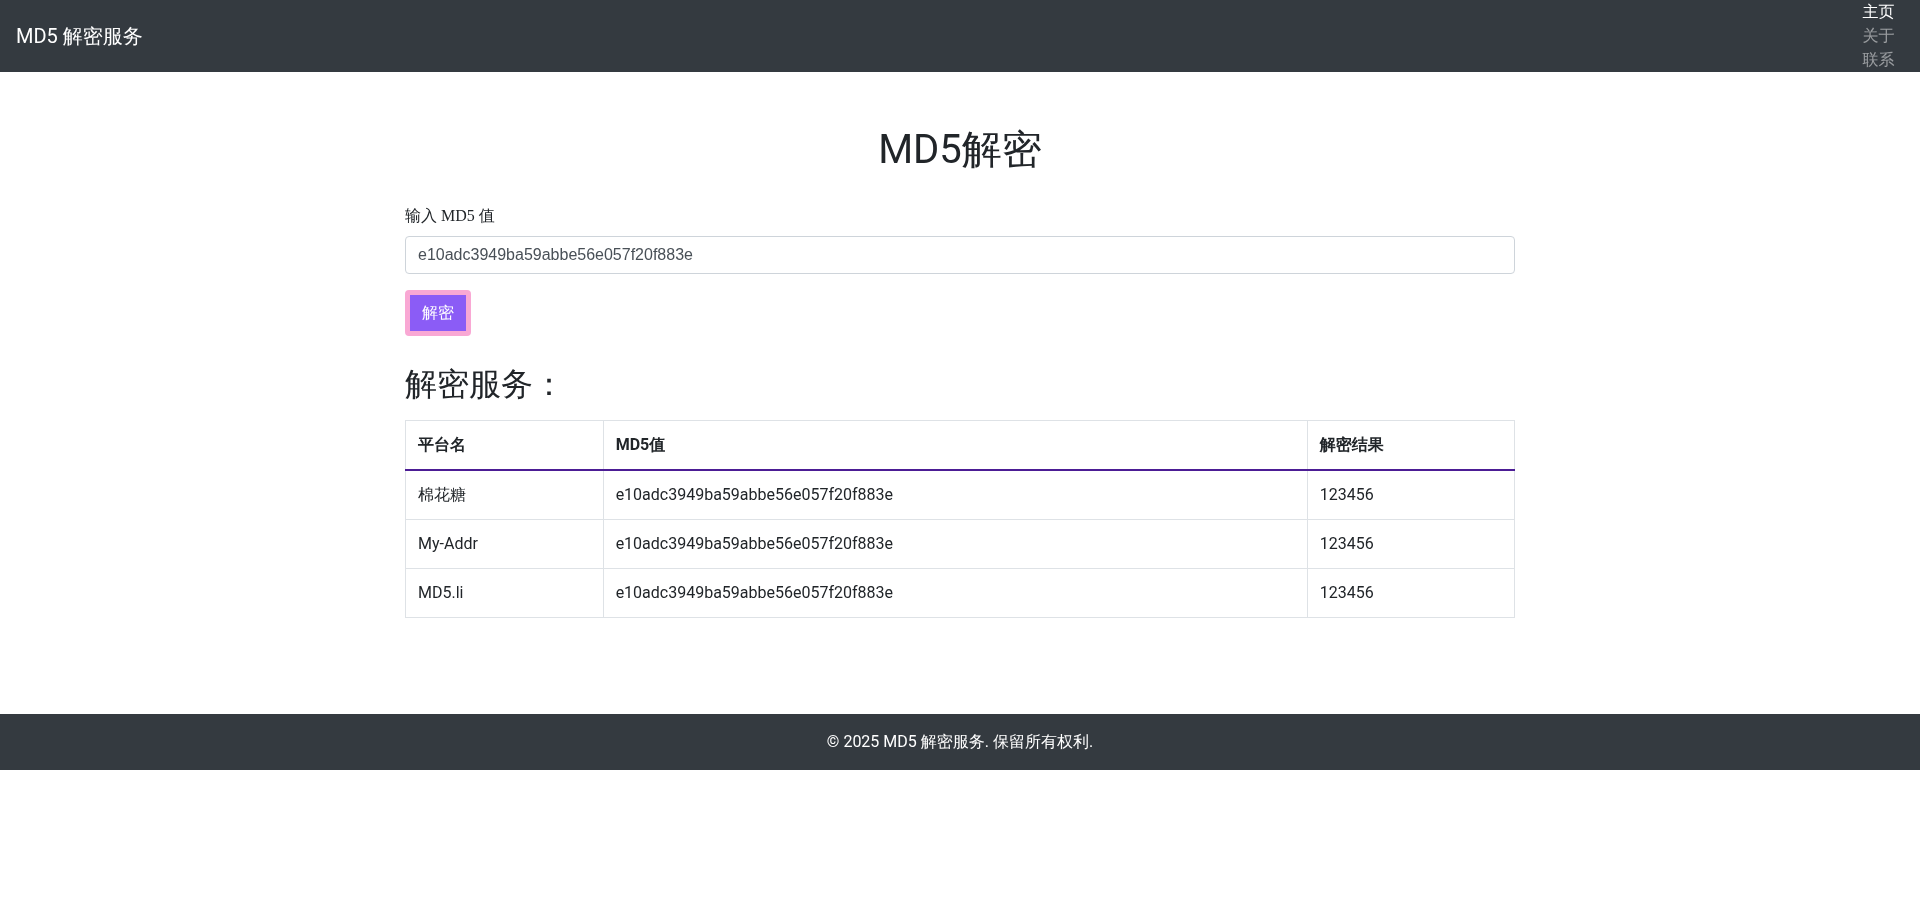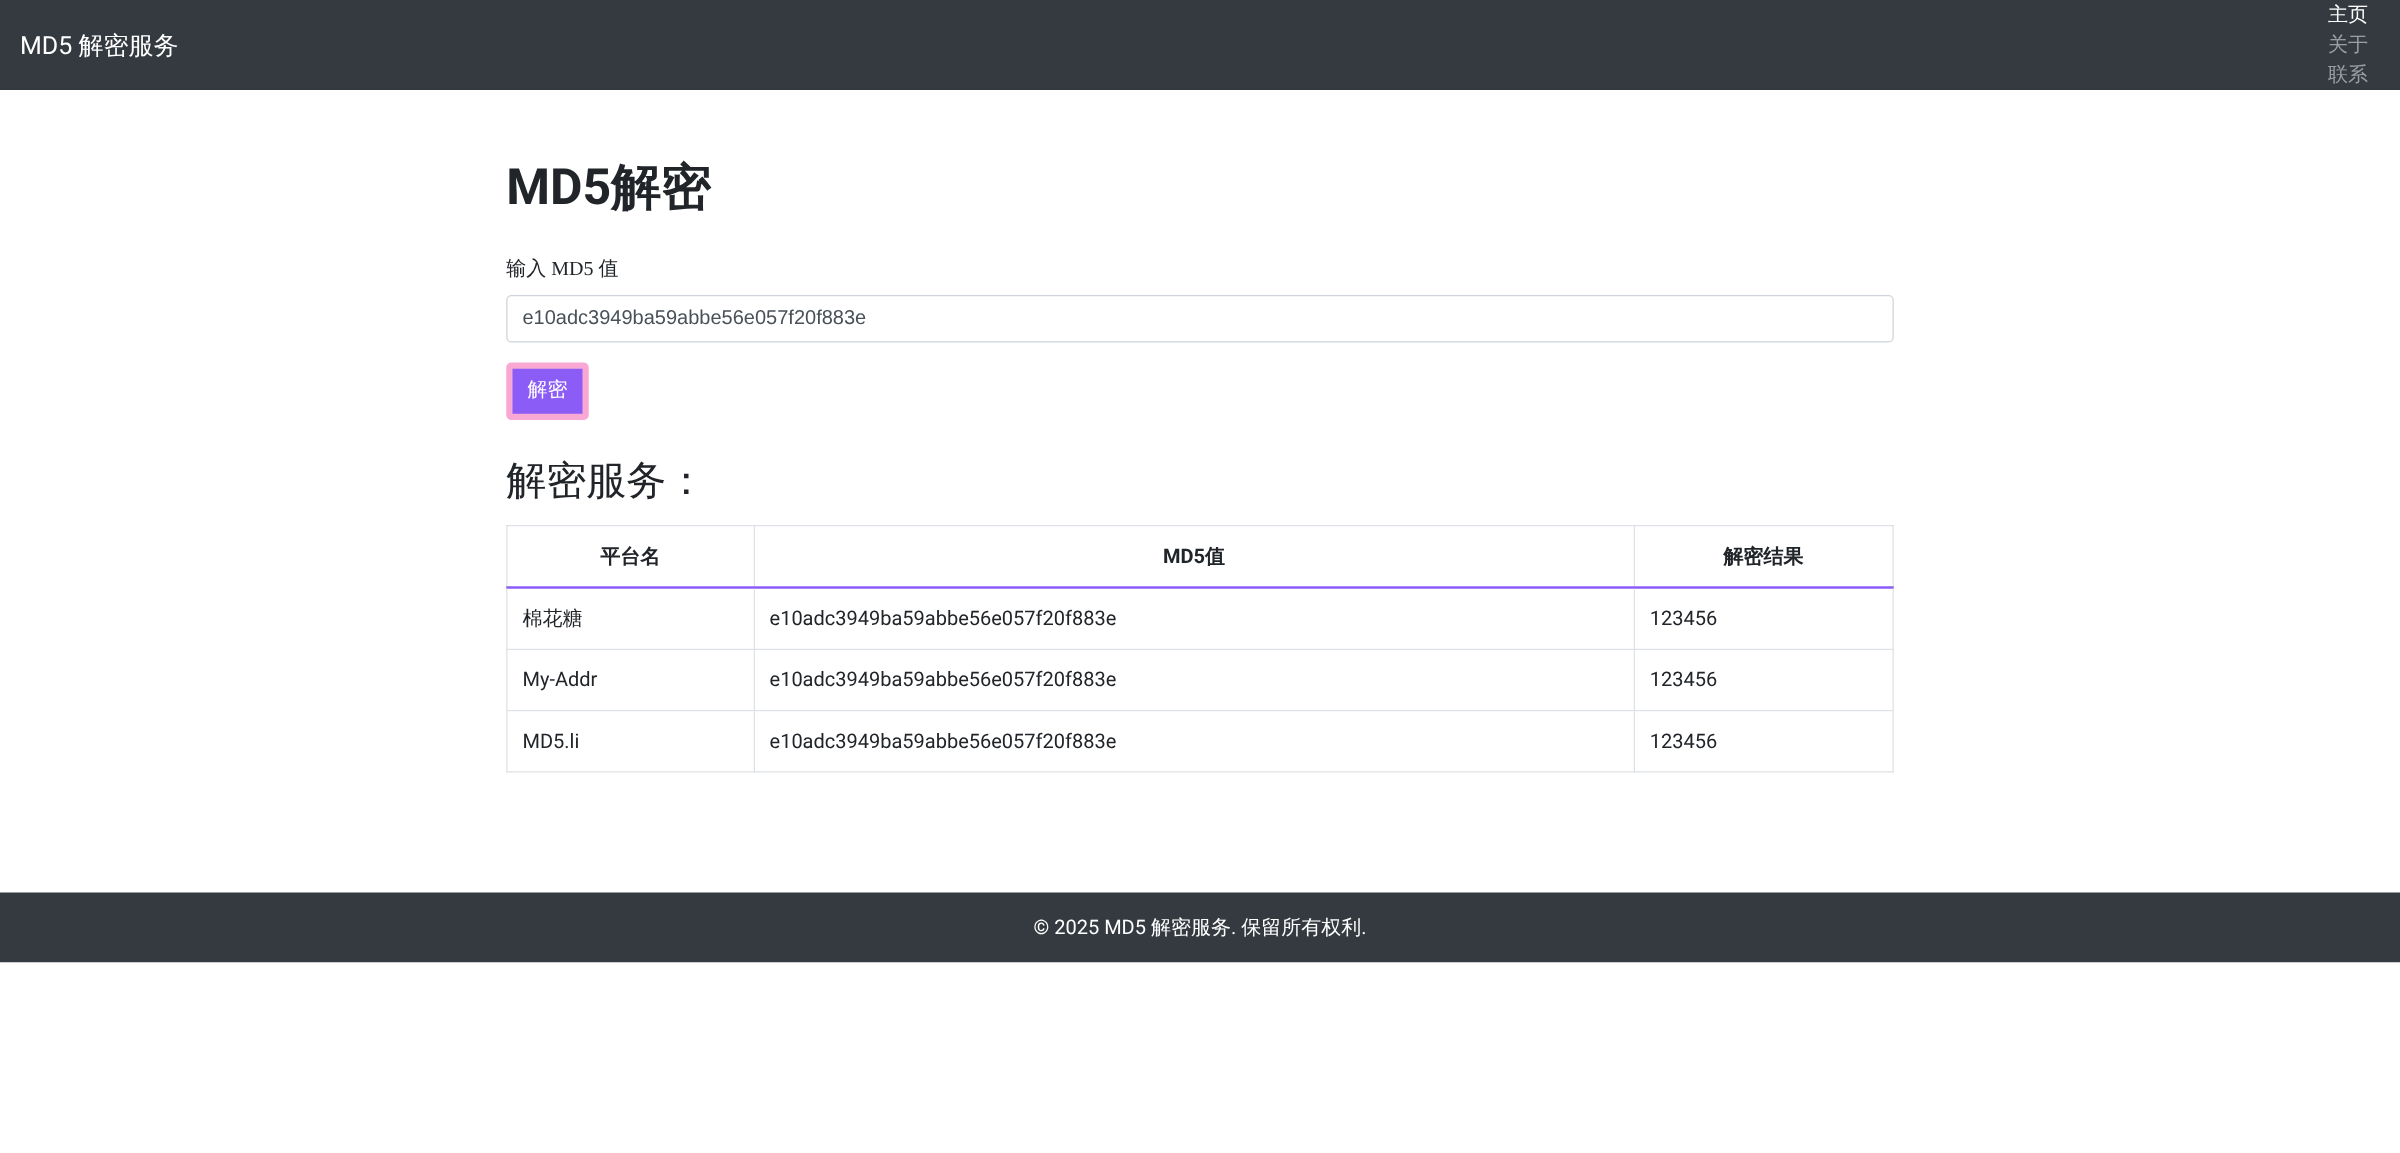--- a/index.html
+++ b/index.html
@@ -45,22 +45,23 @@
       max-width: 1140px;
       margin: 0 auto;
       padding: 0 15px;
     }
     .main-content {
       padding-top: 48px;
       padding-bottom: 48px;
     }
     h1.page-title {
       font-size: 2.5rem;
-      font-weight: 700;
+      font-weight: 400;
       margin-bottom: 1.5rem;
+      text-align: center;
     }
     .form-label {
       display: block;
       margin-bottom: 0.5rem;
       font-size: 1rem;
       font-family: Liberation Serif, serif;
     }
     .form-control {
       display: block;
       width: 100%;
@@ -96,24 +97,23 @@
       border-collapse: collapse;
       margin-bottom: 1rem;
     }
     .table th, .table td {
       padding: 0.75rem;
       text-align: left;
       vertical-align: top;
       border: 1px solid #dee2e6;
     }
     .table thead th {
-      border-bottom: 2px solid #8b5cf6;
+      border-bottom: 2px solid #4c1d95;
       font-weight: 700;
       background: #fff;
-      text-align: center;
     }
     .footer {
       background: #343a40;
       color: #fff;
       text-align: center;
       padding: 1rem 16px;
       margin-top: 2rem;
     }
     .footer p {
       margin: 0;

